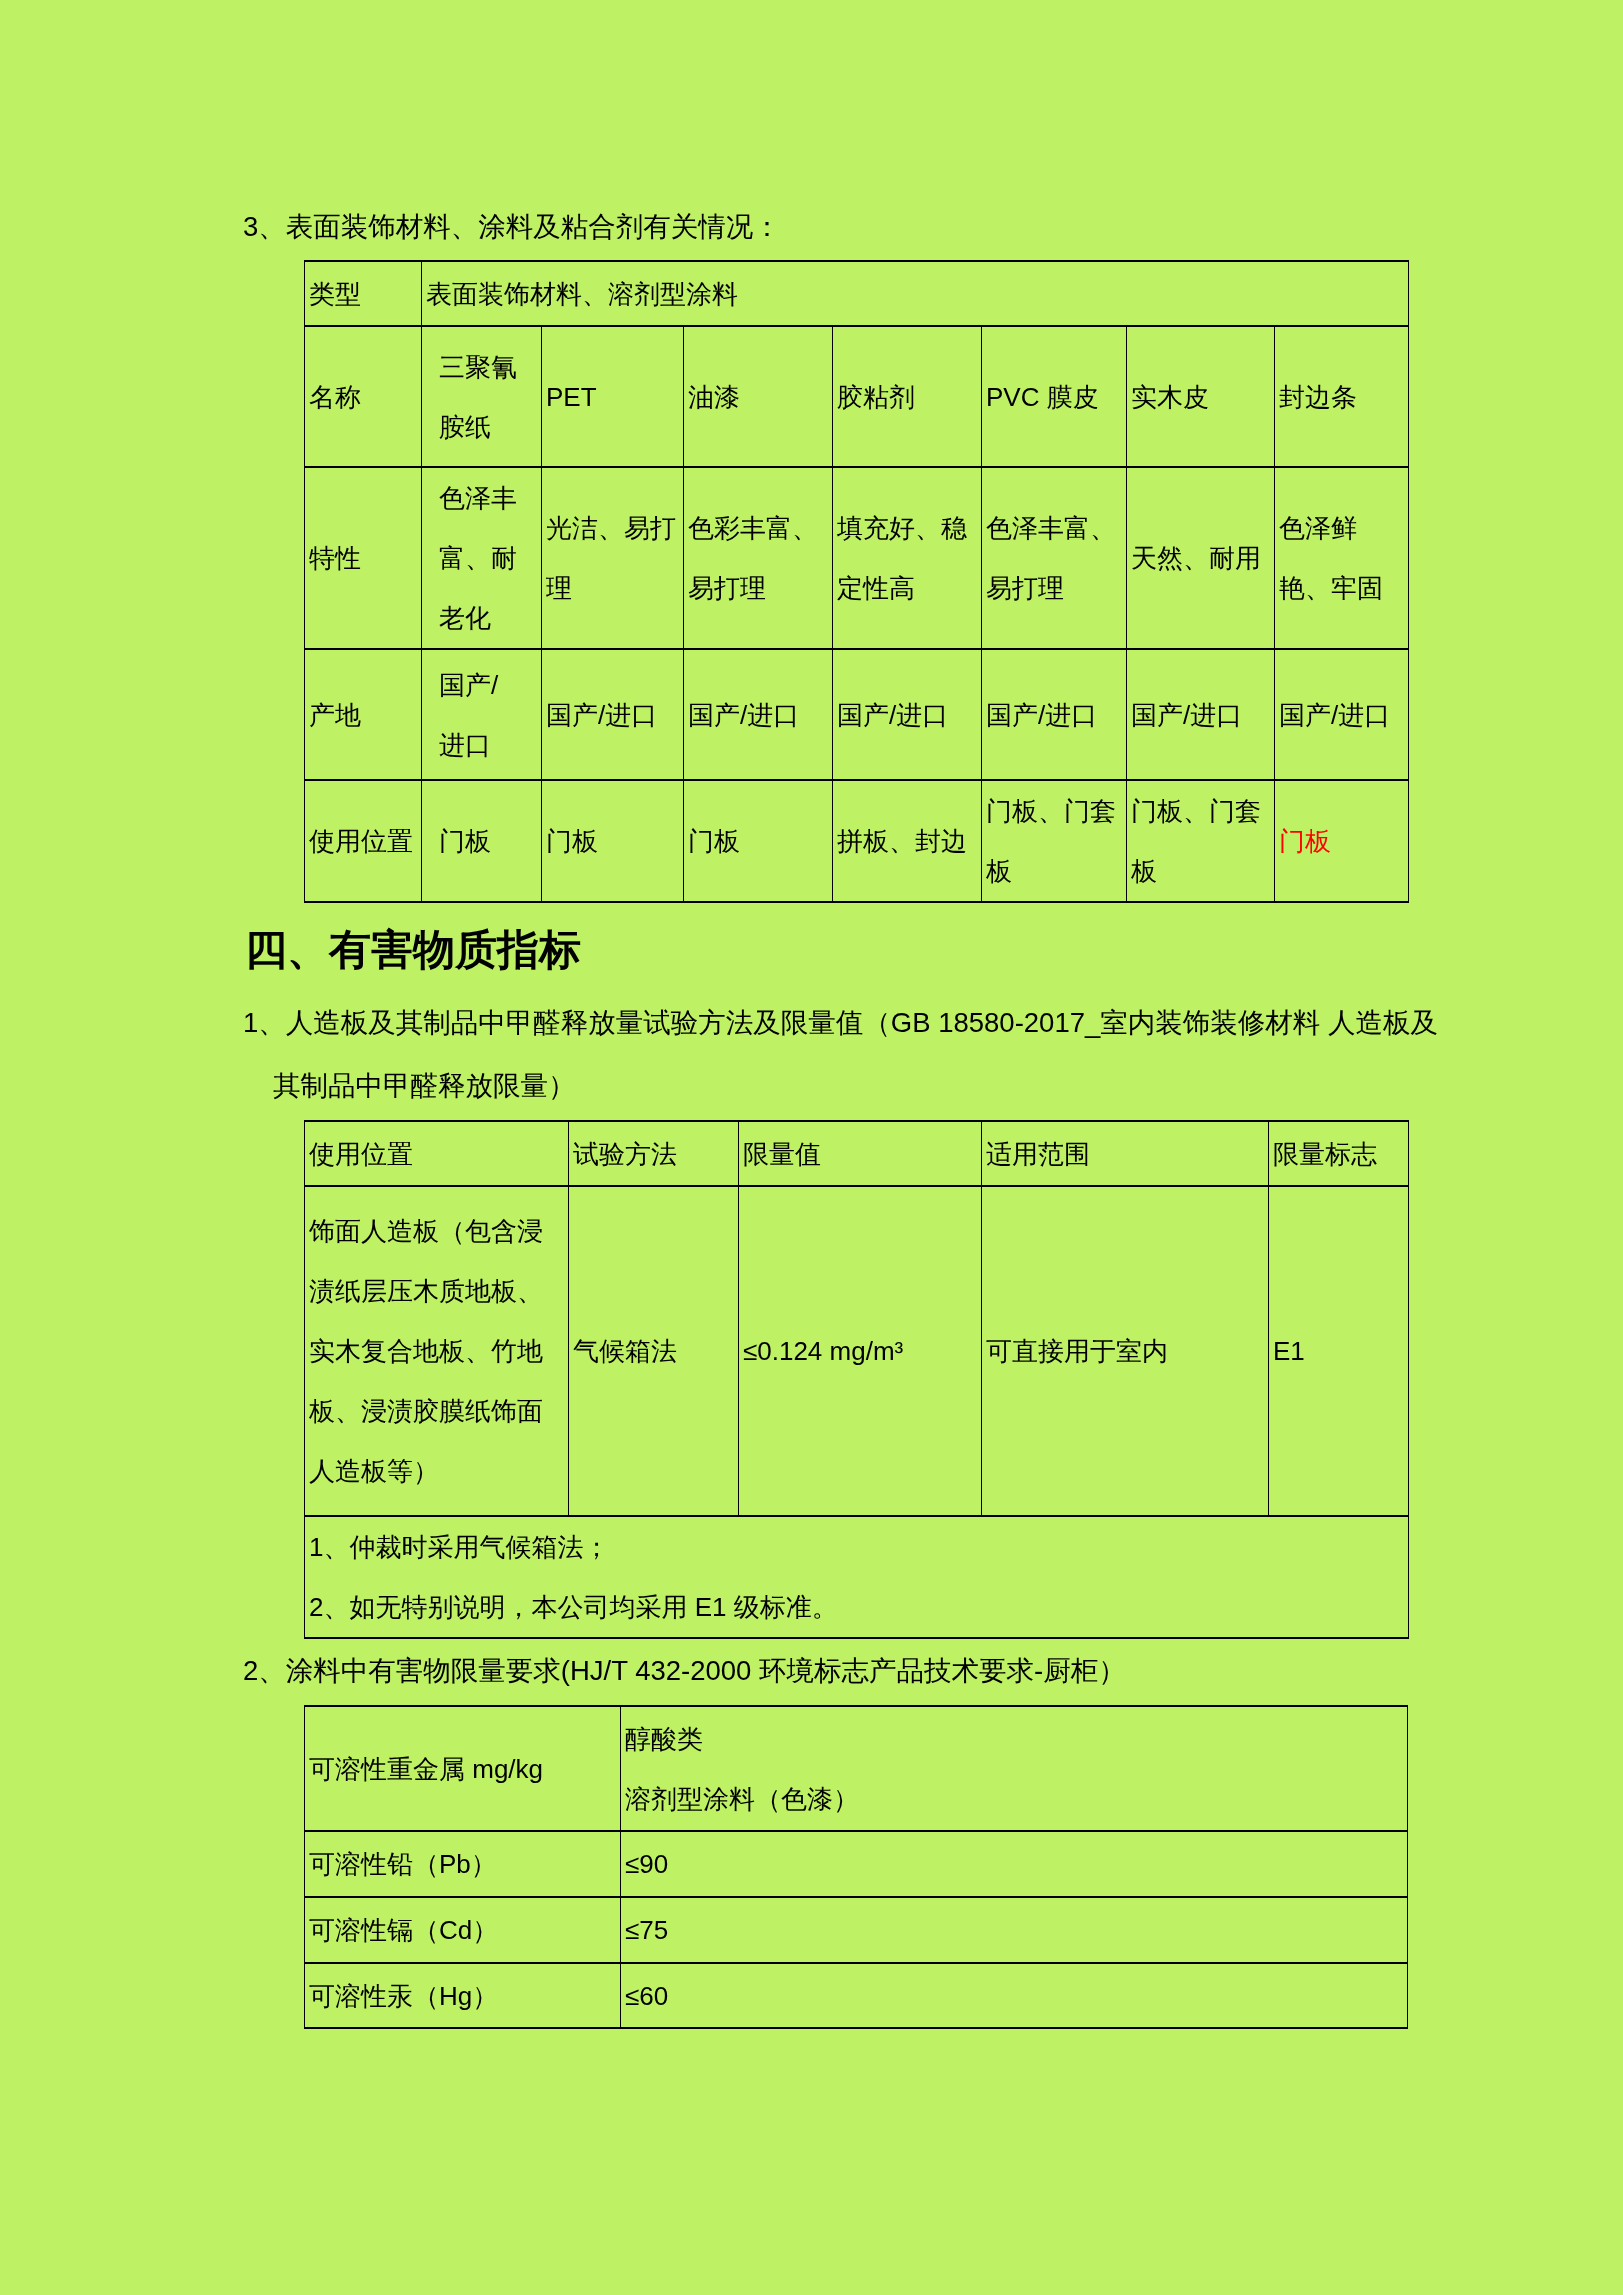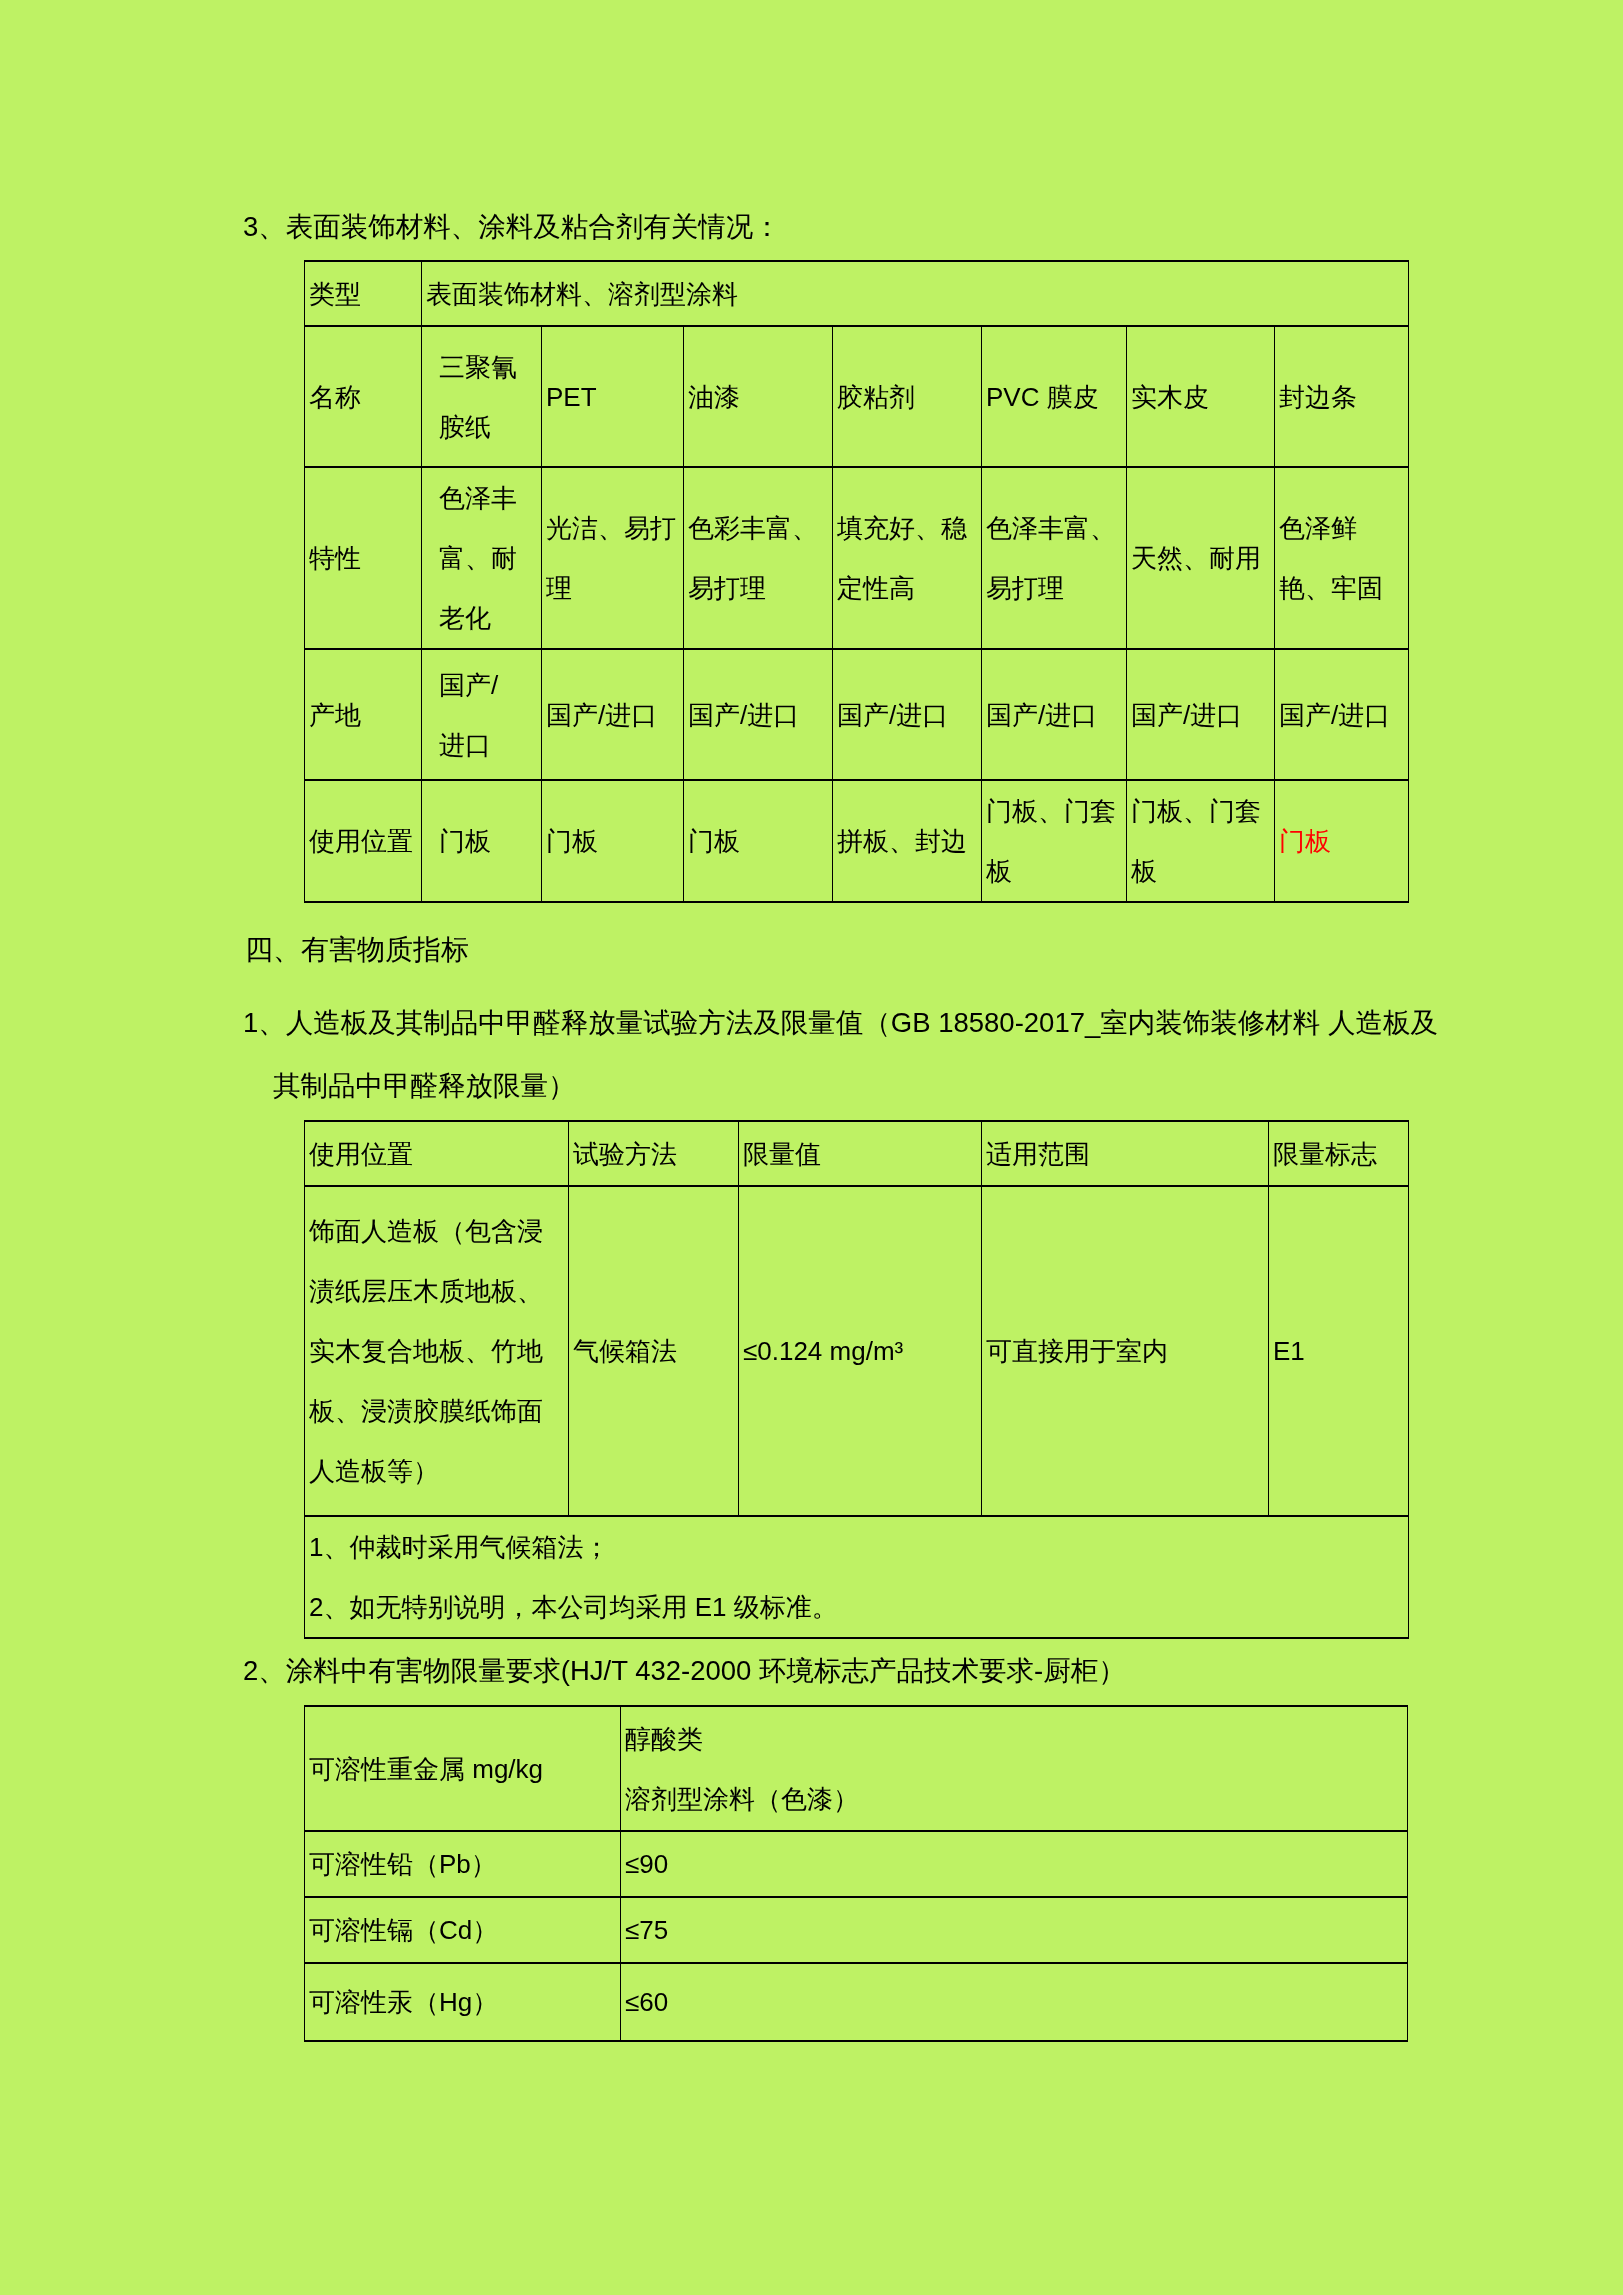--- a/index.html
+++ b/index.html
@@ -19,22 +19,22 @@
     line-height:63px;
     width:1178px;
     white-space:normal;
   }
   .hang {
     padding-left:30px;
     text-indent:-30px;
   }
   .section-title {
     position:absolute;
-    font-size:28px;
-    font-weight:normal;
+    font-size:42px;
+    font-weight:bold;
     line-height:42px;
   }
   table.doc {
     position:absolute;
     border-collapse:collapse;
     table-layout:fixed;
     border:solid #000000;
     border-width:2.6px 1.3px;
   }
   table.doc td {
@@ -47,21 +47,21 @@
     padding:0 4px;
     line-break:strict;
     overflow:hidden;
   }
   table.doc td.tight { padding:0 17px; }
   td.product-cell { line-height:55px; }
   .pre { white-space:pre-line; }
   .highlight { color:#ff0000; }
   .h99{height:65px} .h216{height:141px} .h277{height:181px} .h200{height:131px}
   .h185{height:121px} .h505{height:330px} .h187{height:122px} .h191{height:125px}
-  .h101{height:66px} .h100{height:78px}
+  .h101{height:66px} .h100{height:65px}
 </style>
 </head>
 <body>
 
 <div class="page">
 
   <div class="para" style="left:243px; top:195px;">3、表面装饰材料、涂料及粘合剂有关情况：</div>
 
   <table class="doc" style="left:304px; top:260px; width:1103px;">
     <colgroup>

